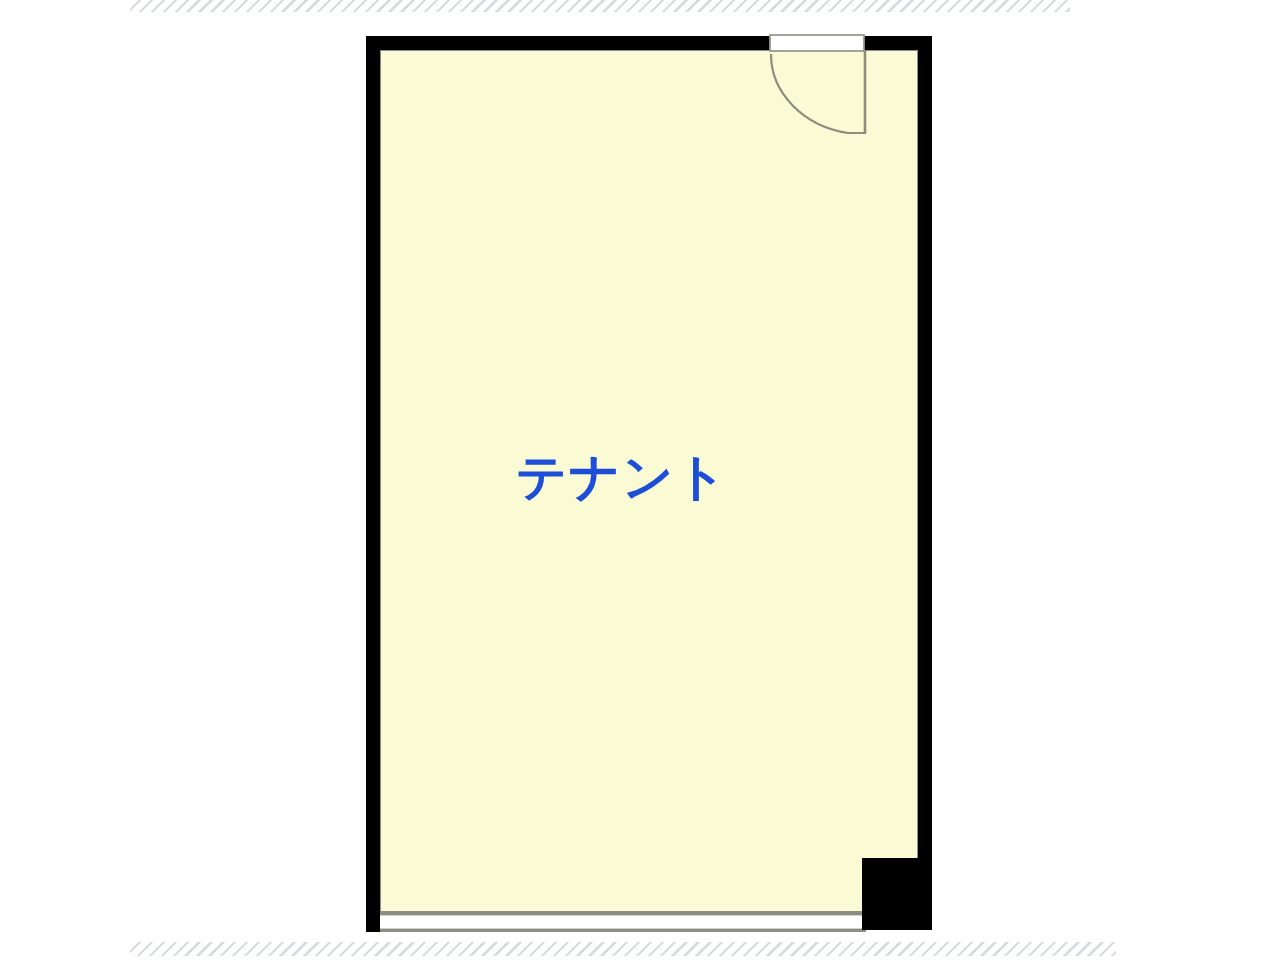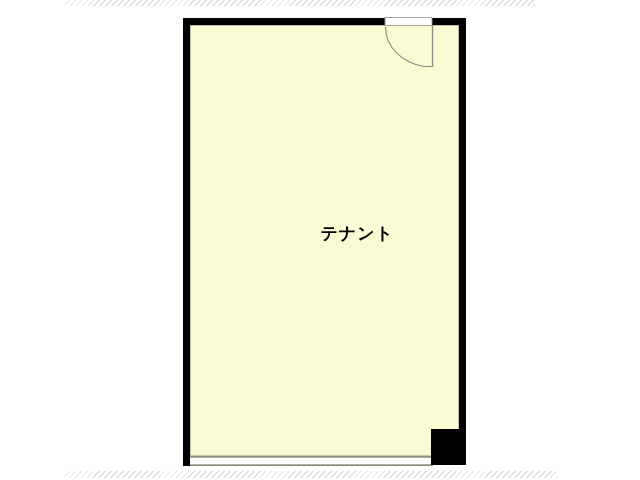--- a/index.html
+++ b/index.html
@@ -38,25 +38,25 @@
   .wall { shape-rendering: crispEdges; }
   .room-outline { stroke: #8d8d80; stroke-width: 1; }
   .thin-gray    { stroke: #8d8d80; fill: none; }
   .door-open    { stroke: #9a9a90; stroke-width: 0.9; }
 
   .room-label {
     position: absolute;
     left: 258px;
     top: 222px;
     width: 136px;
-    text-align: right;
-    font-size: 17px;
+    text-align: left;
+    font-size: 25px;
     font-weight: 600;
     letter-spacing: 1px;
-    color: #000000;
+    color: #1d4ed8;
     white-space: nowrap;
   }
 </style>
 </head>
 <body>
 
 <div class="canvas">
 
   <div class="hatch hatch-top"></div>
   <div class="hatch hatch-bottom"></div>

